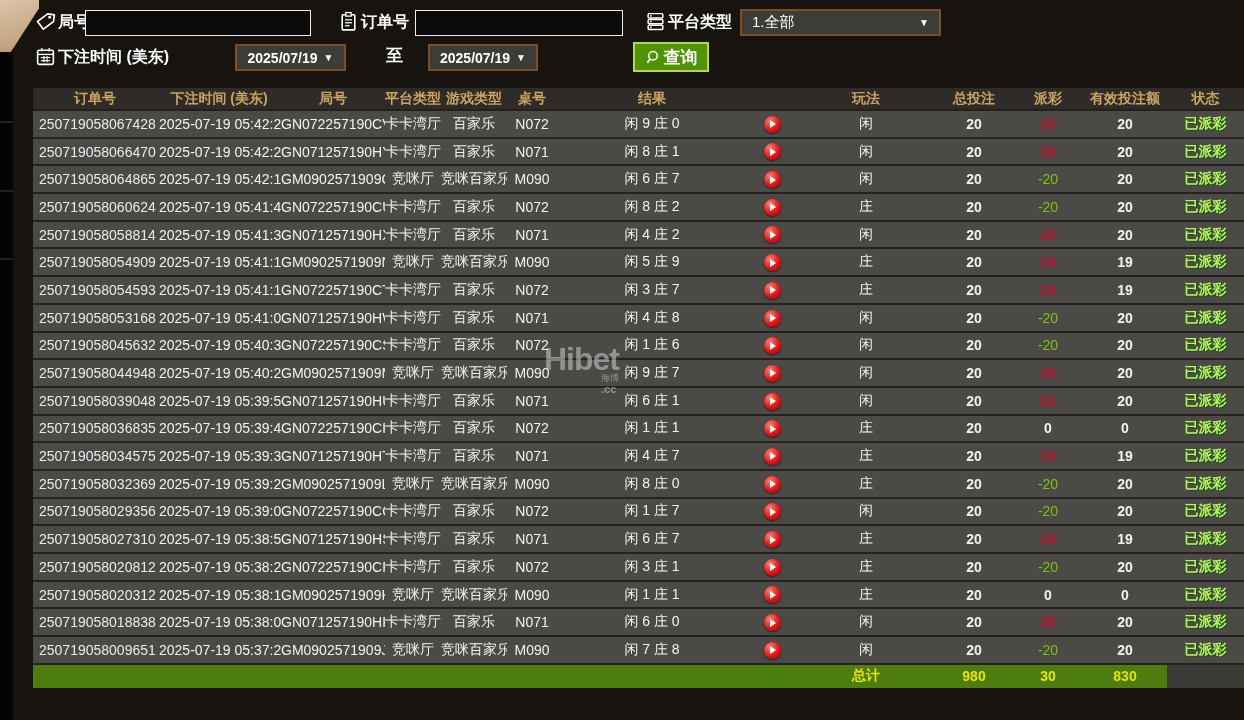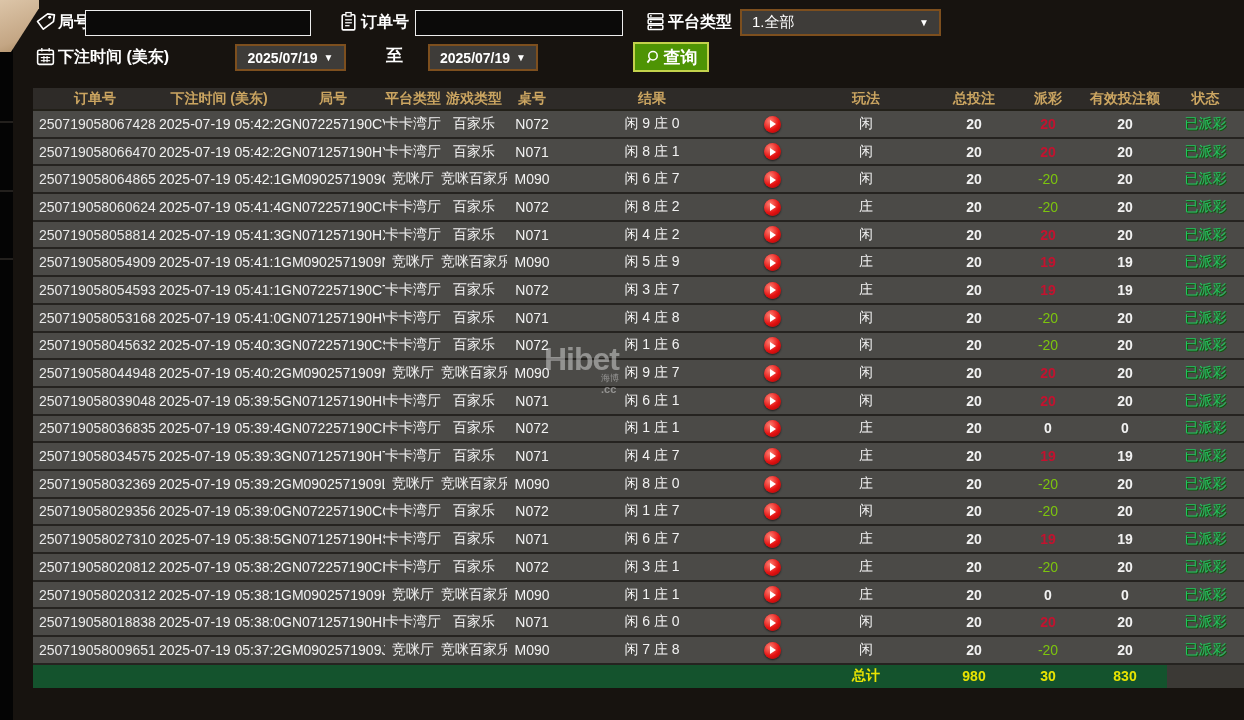--- a/index.html
+++ b/index.html
@@ -51,31 +51,31 @@
   thead tr { height:22px; background:#2e2b28; border-bottom:2px solid #222019; }
   thead th { color:#cba561; font-size:14px; font-weight:bold; text-align:center; overflow:hidden; white-space:nowrap; }
   tbody tr { height:27.7px; background:#4b4a47; border-bottom:2px solid #252320; }
   tbody td { font-size:14px; color:#f2f2f2; text-align:center; overflow:hidden; white-space:nowrap; }
   td.c-order { text-align:left; padding-left:6px; color:#eaeaea; }
   td.c-time { text-align:left; padding-left:2px; }
   .pay-pos { color:#c3122f; font-weight:bold; }
   .pay-neg { color:#7cc40e; font-weight:normal; }
   .pay-zero { color:#f2f2f2; font-weight:bold; }
   td.c-num { font-weight:bold; }
-  td.c-status { color:#22c55e; font-weight:normal; text-shadow:1px 1px 0 #0a5c0a; }
+  td.c-status { color:#bef264; font-weight:bold; text-shadow:1px 1px 0 #0a5c0a; }
 
   .play-btn {
     width:17px; height:17px; border-radius:50%; display:inline-flex; align-items:center; justify-content:center;
     background:radial-gradient(circle at 35% 30%, #ff8274, #e51212 55%, #990505);
     box-shadow:0 1px 2px rgba(0,0,0,.6); cursor:pointer; vertical-align:middle;
   }
   .play-btn::after { content:''; border-style:solid; border-width:4px 0 4px 6px; border-color:transparent transparent transparent #ffffff; margin-left:2px; }
 
   tfoot tr.subtotal-row { height:28px; background:#3b3935; border-bottom:1px solid #222019; }
-  tfoot tr.grand-row { height:24px; background:#14532d; }
+  tfoot tr.grand-row { height:24px; background:#4d7c0f; }
   tfoot td { font-size:14px; font-weight:bold; color:#e8e402; text-align:center; }
   tfoot tr.grand-row td.dark-cell { background:#3b3935; }
 
   
   .watermark {
     position:absolute; left:544px; top:344px; z-index:4; pointer-events:none;
     display:flex; align-items:flex-end; opacity:.55; color:#cfcfcf;flex-direction:column;
   }
   .watermark .wm-main { font-size:32px; font-weight:800; letter-spacing:-1px; line-height:30px; }
   .watermark .wm-side { display:flex; flex-direction:column; align-items:flex-start; margin-left:0; }

